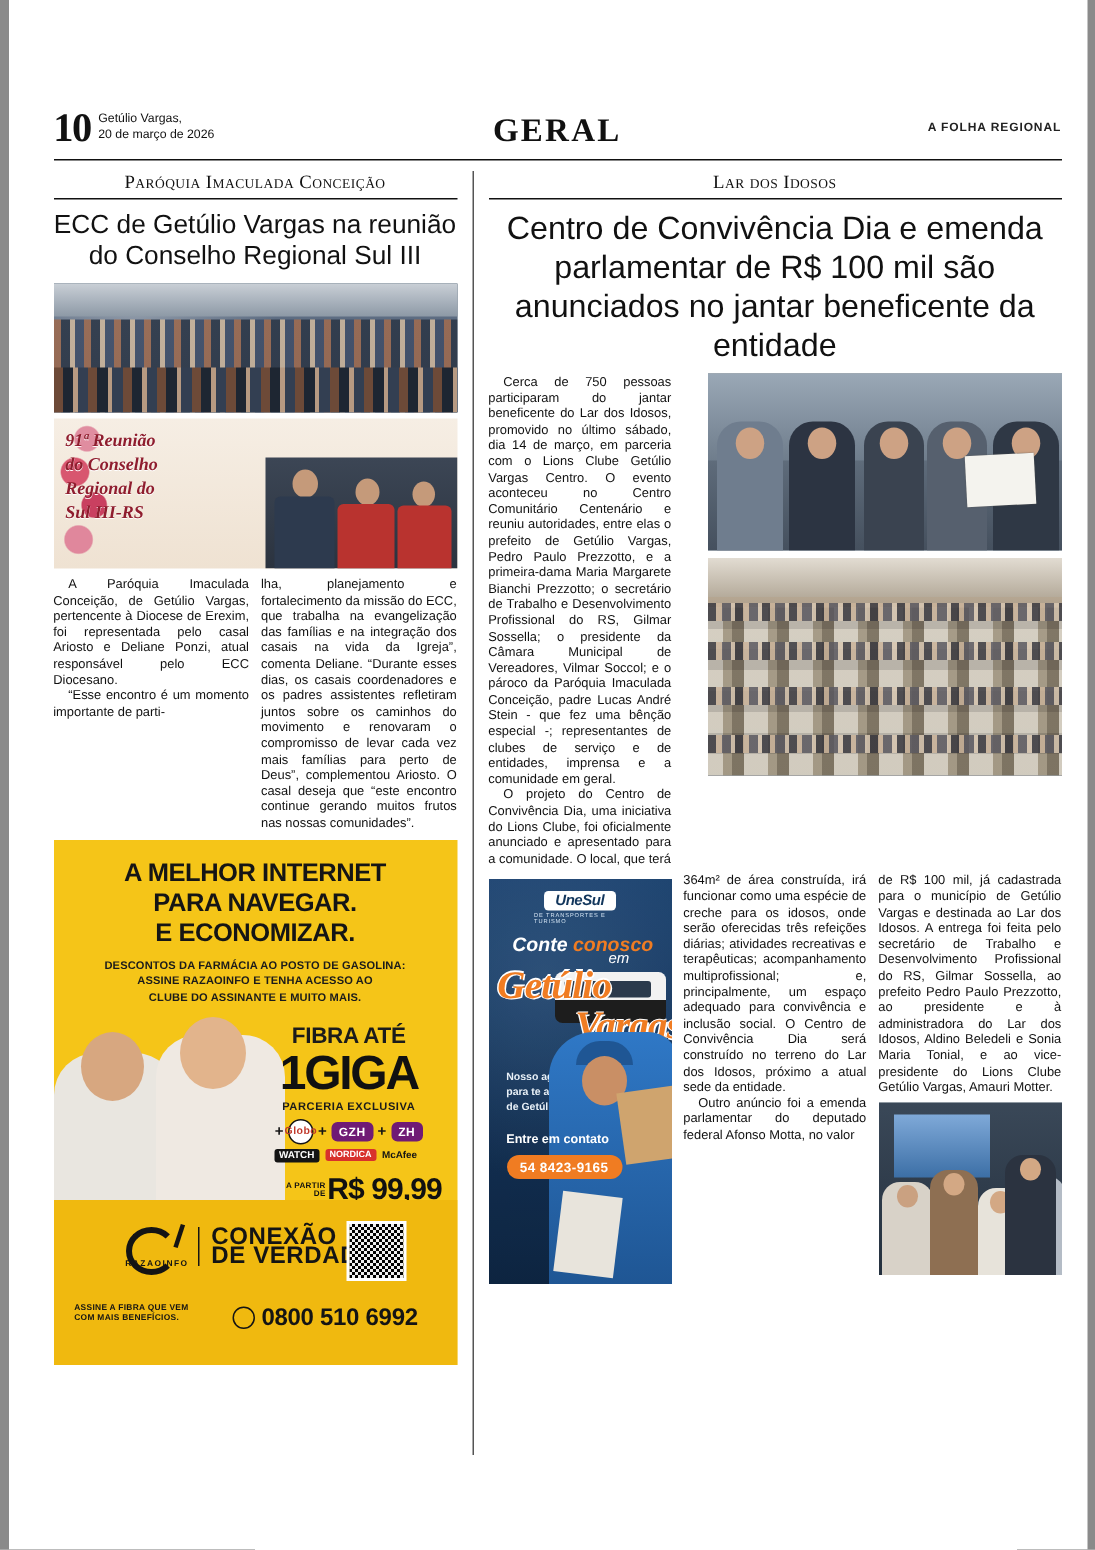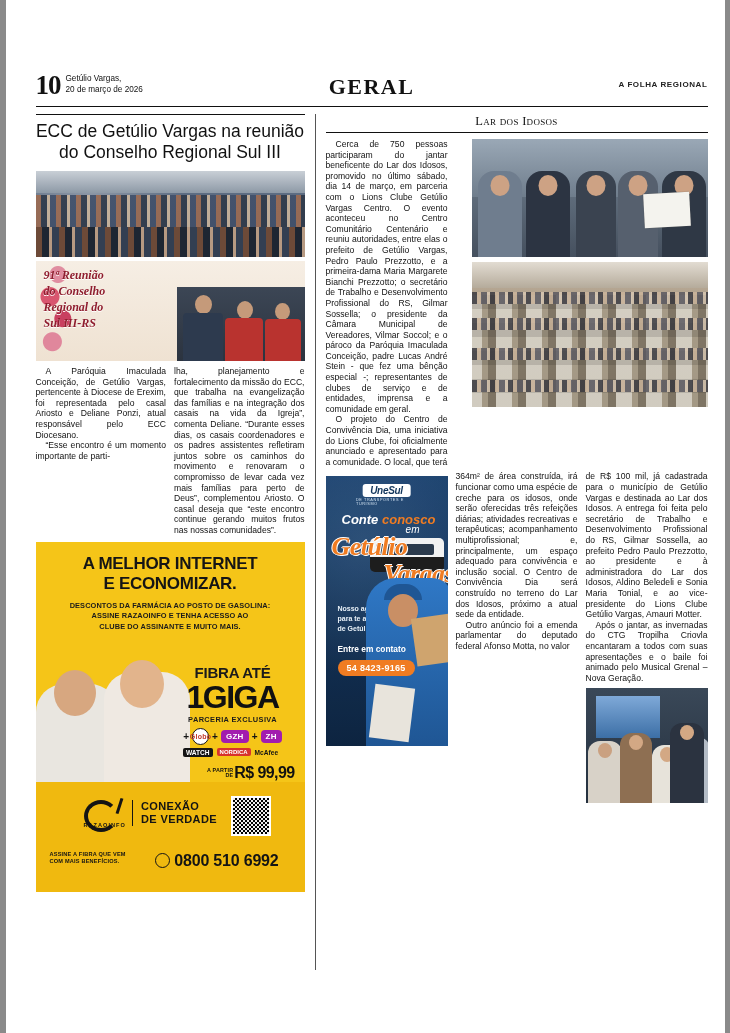--- a/index.html
+++ b/index.html
@@ -462,21 +462,21 @@
     position: absolute;
     right: 8px;
     top: 186px;
     width: 128px;
     display: flex;
     align-items: center;
     justify-content: center;
     gap: 3px;
   }
   .ad-yellow .chip {
-    background: #a21caf;
+    background: #701a75;
     color: #fff;
     font-size: 8px;
     font-weight: bold;
     border-radius: 4px;
     padding: 2px 5px;
     letter-spacing: 0.3px;
   }
   .ad-yellow .chip.round {
     border-radius: 50%;
     background: #fff;
@@ -534,21 +534,21 @@
     font-size: 5.4px;
     font-weight: bold;
     letter-spacing: 0.2px;
     display: inline-block;
     line-height: 5.6px;
     text-align: right;
     vertical-align: middle;
     margin-right: 1px;
   }
   .ad-yellow .price .big {
-    font-size: 16px;
+    font-size: 20px;
     font-weight: bold;
     letter-spacing: -0.6px;
   }
   .ad-yellow .footer {
     position: absolute;
     left: 0; right: 0; bottom: 0;
     height: 110px;
     background: #f0b90f;
   }
   .ad-yellow .logo-row {
@@ -587,21 +587,21 @@
     position: absolute;
     left: 2px;
     top: 24px;
   }
   .ad-yellow .divider {
     width: 1.4px;
     height: 26px;
     background: #141414;
   }
   .ad-yellow .conexao {
-    font-size: 11px;
+    font-size: 16px;
     font-weight: bold;
     line-height: 13px;
     color: #141414;
     letter-spacing: 0.4px;
   }
   .ad-yellow .qr {
     position: absolute;
     right: 34px;
     top: 14px;
     width: 36px;
@@ -840,20 +840,21 @@
         <div>Getúlio Vargas,</div>
         <div>20 de março de 2026</div>
       </div>
       <div class="section-title">GERAL</div>
       <div class="paper-name">A FOLHA REGIONAL</div>
     </div>
 
     <div class="panels">
 
       <div class="panel-left">
+        <div class="kicker">Paróquia Imaculada Conceição</div>
         <div class="kicker-rule"></div>
         <h1 class="headline left">ECC de Getúlio Vargas na reunião do Conselho Regional Sul III</h1>
 
         <div class="photo ph-group">
           <div class="ph-grad"></div>
           <div class="ceiling"></div>
           <div class="crowd"></div>
           <div class="crowd2"></div>
         </div>
 
@@ -881,20 +882,21 @@
             <p class="body">“Esse encontro é um momento importante de parti-</p>
           </div>
           <div class="col">
             <p class="body" style="text-indent:0">lha, planejamento e fortalecimento da missão do ECC, que trabalha na evangelização das famílias e na integração dos casais na vida da Igreja”, comenta Deliane. “Durante esses dias, os casais coordenadores e os padres assistentes refletiram juntos sobre os caminhos do movimento e renovaram o compromisso de levar cada vez mais famílias para perto de Deus”, complementou Ariosto. O casal deseja que “este encontro continue gerando muitos frutos nas nossas comunidades”.</p>
           </div>
         </div>
 
         <div class="ad-yellow">
           <div class="ad-h">
             <div>A MELHOR INTERNET</div>
+            <div>PARA NAVEGAR.</div>
             <div>E ECONOMIZAR.</div>
           </div>
           <div class="ad-sub">
             <div>DESCONTOS DA FARMÁCIA AO POSTO DE GASOLINA:</div>
             <div>ASSINE RAZAOINFO E TENHA ACESSO AO</div>
             <div>CLUBE DO ASSINANTE E MUITO MAIS.</div>
           </div>
 
           <div class="couple">
             <div class="man"></div>
@@ -956,20 +958,21 @@
             </div>
           </div>
         </div>
       </div>
 
       <div class="vrule"></div>
 
       <div class="panel-right">
         <div class="kicker">Lar dos Idosos</div>
         <div class="kicker-rule"></div>
+        <h1 class="headline right">Centro de Convivência Dia e emenda parlamentar de R$ 100 mil são anunciados no jantar beneficente da entidade</h1>
 
         <div style="display:flex; gap:24px;">
           <div style="width:122px;">
             <p class="body">Cerca de 750 pessoas participaram do jantar beneficente do Lar dos Idosos, promovido no último sábado, dia 14 de março, em parceria com o Lions Clube Getúlio Vargas Centro. O evento aconteceu no Centro Comunitário Centenário e reuniu autoridades, entre elas o prefeito de Getúlio Vargas, Pedro Paulo Prezzotto, e a primeira-dama Maria Margarete Bianchi Prezzotto; o secretário de Trabalho e Desenvolvimento Profissional do RS, Gilmar Sossella; o presidente da Câmara Municipal de Vereadores, Vilmar Soccol; e o pároco da Paróquia Imaculada Conceição, padre Lucas André Stein - que fez uma bênção especial -; representantes de clubes de serviço e de entidades, imprensa e a comunidade em geral.</p>
             <p class="body">O projeto do Centro de Convivência Dia, uma iniciativa do Lions Clube, foi oficialmente anunciado e apresentado para a comunidade. O local, que terá</p>
           </div>
           <div style="flex:1;">
             <div class="photo ph-handover">
               <div class="ph-grad"></div>
               <div class="backdrop"></div>
@@ -1032,21 +1035,20 @@
             </div>
           </div>
 
           <div style="width:122px;">
             <p class="body" style="text-indent:0">364m² de área construída, irá funcionar como uma espécie de creche para os idosos, onde serão oferecidas três refeições diárias; atividades recreativas e terapêuticas; acompanhamento multiprofissional; e, principalmente, um espaço adequado para convivência e inclusão social. O Centro de Convivência Dia será construído no terreno do Lar dos Idosos, próximo a atual sede da entidade.</p>
             <p class="body">Outro anúncio foi a emenda parlamentar do deputado federal Afonso Motta, no valor</p>
           </div>
 
           <div style="flex:1;">
             <p class="body" style="text-indent:0">de R$ 100 mil, já cadastrada para o município de Getúlio Vargas e destinada ao Lar dos Idosos. A entrega foi feita pelo secretário de Trabalho e Desenvolvimento Profissional do RS, Gilmar Sossella, ao prefeito Pedro Paulo Prezzotto, ao presidente e à administradora do Lar dos Idosos, Aldino Beledeli e Sonia Maria Tonial, e ao vice-presidente do Lions Clube Getúlio Vargas, Amauri Motter.</p>
-            <p class="body">Após o jantar, as invernadas do CTG Tropilha Criovla encantaram a todos com suas apresentações e o baile foi animado pelo Musical Grenal – Nova Geração.</p>
             <div class="photo ph-stage" style="margin-top:5px;">
               <div class="ph-grad"></div>
               <div class="screen"></div>
               <div class="person" style="left:2px;width:34px;height:62px;background:#d8d2c8;">
                   <span class="head" style="background:#caa181;"></span>
                 </div>
               <div class="person" style="left:34px;width:32px;height:70px;background:#8e6f52;">
                   <span class="head"></span>
                 </div>
               <div class="person" style="left:66px;width:30px;height:58px;background:#e7e3da;">

